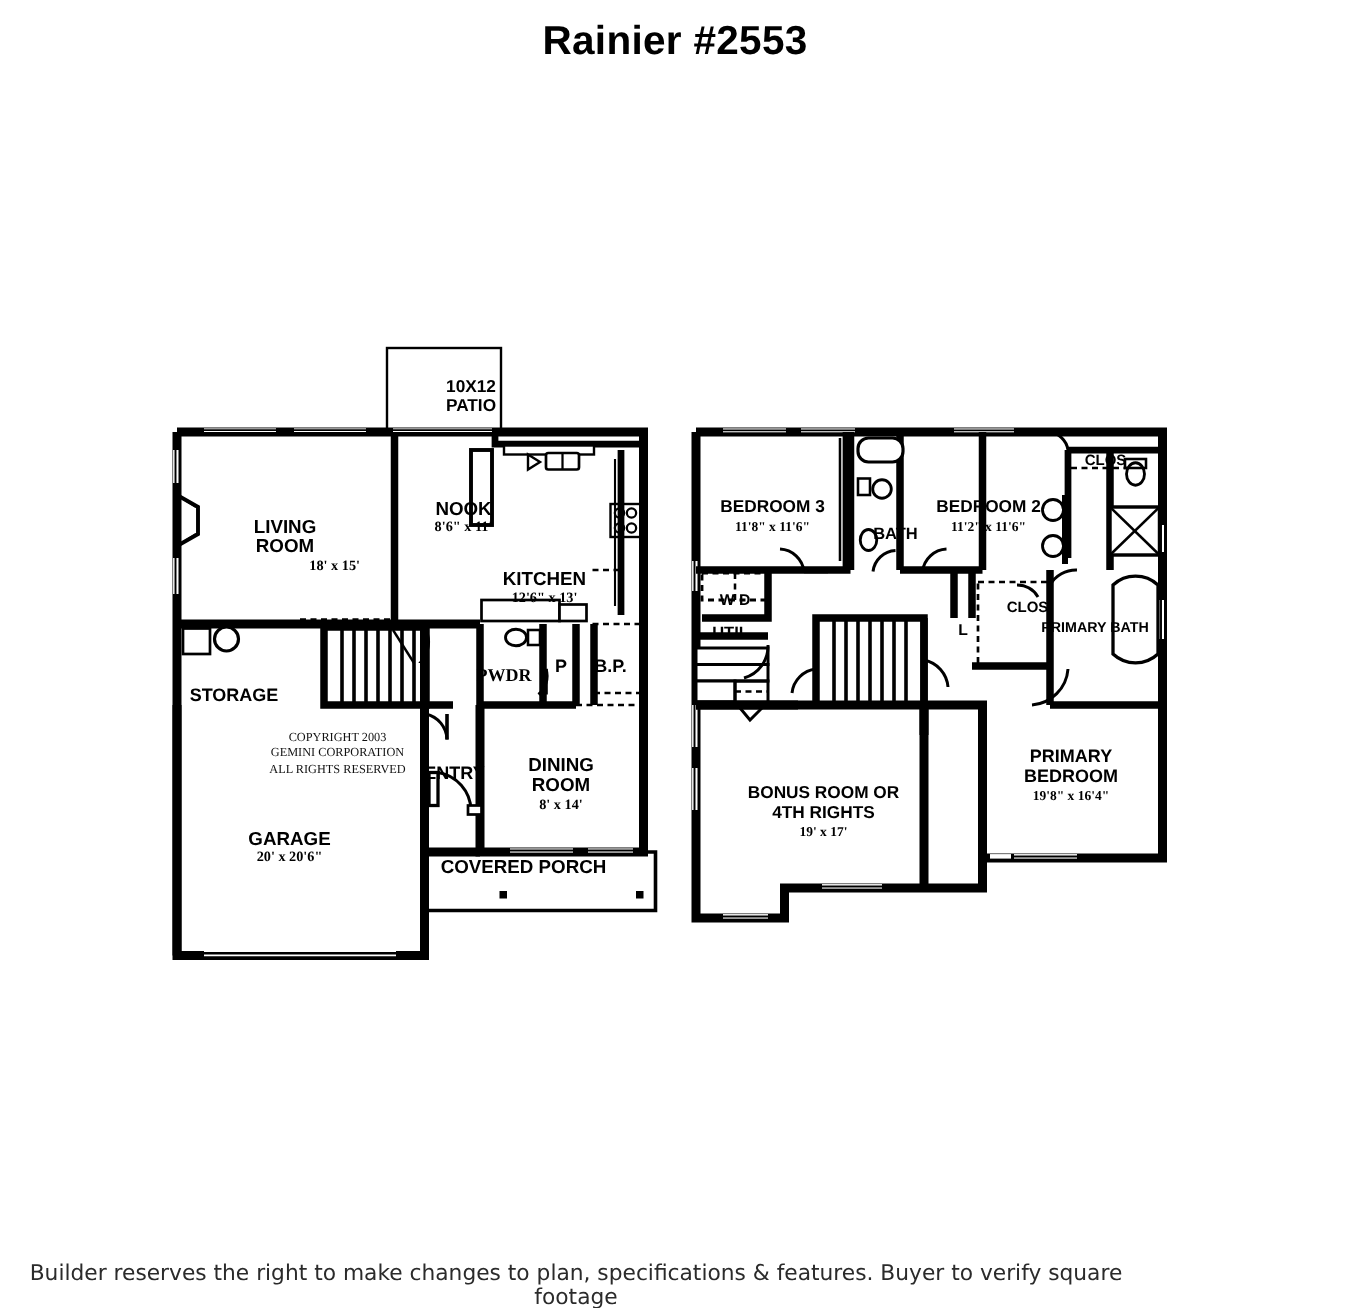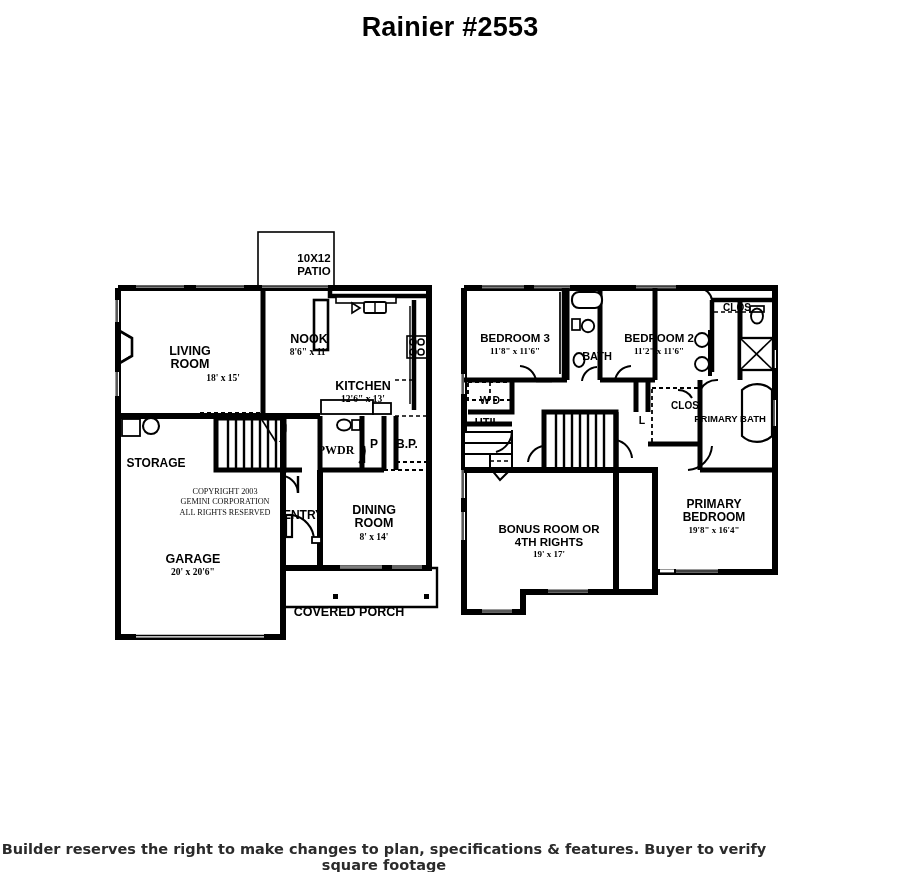--- a/index.html
+++ b/index.html
@@ -7,21 +7,21 @@
     width:900px;height:872px;position:relative;overflow:hidden;
     font-family:"Liberation Sans", sans-serif;color:#000;
   }
   #page-title{
     position:absolute;left:0;top:12px;width:900px;text-align:center;
     font-size:27px;font-weight:bold;letter-spacing:.2px;
     font-family:Liberation Sans, sans-serif;
   }
   #disclaimer{
     position:absolute;left:0;top:841px;width:768px;text-align:center;
-    font-size:14.5px;font-weight:700;color:#2b2b2b;
+    font-size:14.5px;font-weight:400;color:#2b2b2b;
     font-family:"DejaVu Sans", sans-serif;
   }
   #plan-canvas{position:absolute;left:0;top:0;width:900px;height:872px;}
   .plan-label{
     position:absolute;font-family:"Liberation Sans",sans-serif;
     font-weight:bold;text-align:center;line-height:1.08;
     white-space:pre-line;pointer-events:none;
   }
   .dim{display:block;font-weight:bold;font-family:"Liberation Serif",serif;}
   .copyright{
@@ -379,21 +379,21 @@
   <span>DINING
 ROOM</span>
   <span class="dim" style="font-size:9.5px;margin-top:1px;">8' x 14'</span>
 </div>
 
 <div class="plan-label" style="left:140px;top:539px;width:106px;font-size:12.5px;">
   <span>GARAGE</span>
   <span class="dim" style="font-size:9.5px;margin-top:1px;">20' x 20'6"</span>
 </div>
 
-<div class="plan-label" style="left:284px;top:592px;width:130px;font-size:12.5px;">
+<div class="plan-label" style="left:284px;top:558px;width:130px;font-size:12.5px;">
   <span>COVERED PORCH</span>
 </div>
 
 <div class="copyright" style="left:150px;top:487px;width:150px;font-size:8.2px;">COPYRIGHT 2003
 GEMINI CORPORATION
 ALL RIGHTS RESERVED</div>
 
 <div class="plan-label" style="left:466px;top:320px;width:98px;font-size:11.5px;">
   <span>BEDROOM 3</span>
   <span class="dim" style="font-size:9px;margin-top:2px;">11'8" x 11'6"</span>

